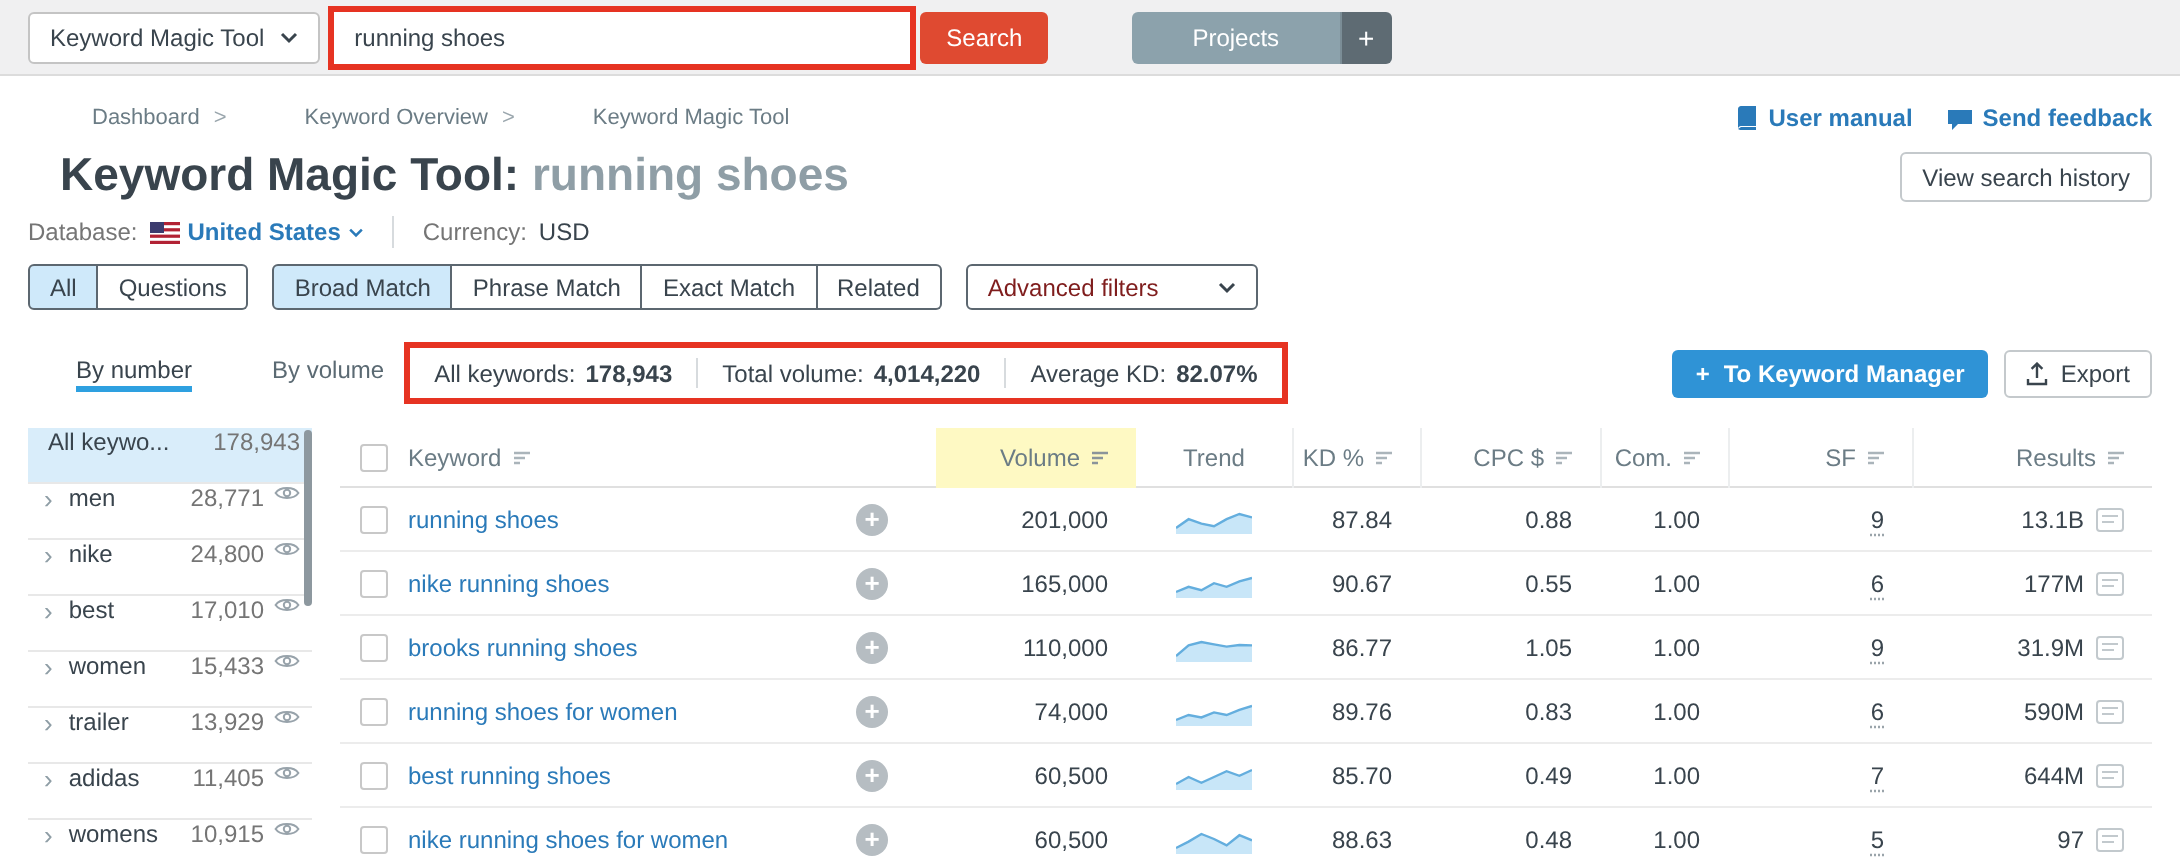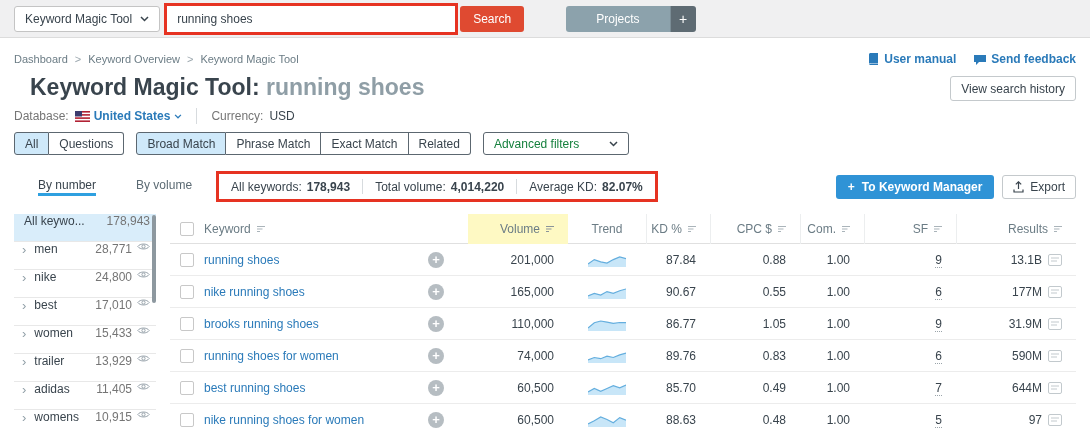--- a/index.html
+++ b/index.html
@@ -13,50 +13,50 @@
   .search-input { width:288px; height:26px; border:none; outline:none; padding:0 10px; font-size:12px; color:#39444d; font-family:inherit; }
   .search-btn { height:26px; margin-left:2px; background:#df4a31; color:#fff; border:none; border-radius:3px; font-size:12px; padding:0 13px; cursor:pointer; font-family:inherit; }
   .proj-group { display:flex; margin-left:42px; border-radius:3px; overflow:hidden; }
   .proj-btn { height:26px; background:#8ca2ac; color:#fff; border:none; font-size:12px; padding:0 30px; cursor:pointer; font-family:inherit; }
   .proj-plus { height:26px; width:26px; background:#5e6b73; color:#fff; border:none; border-left:1px solid #7b8d96; font-size:14px; cursor:pointer; font-family:inherit; }
 
   
   .content { padding:0 14px; }
   .bc-row { display:flex; align-items:center; margin-top:14px; }
   .breadcrumb { display:flex; align-items:center; gap:7px; font-size:11px; color:#6b7c85; }
-  .bc-link { cursor:pointer; }
+  .bc-link { cursor:pointer;margin-left:32px; }
   .bc-sep { color:#9aa6ad; }
   .hdr-links { margin-left:auto; display:flex; gap:18px; font-size:12px; color:#2a7ab9; }
   .hdr-link { display:flex; align-items:center; gap:5px; cursor:pointer; font-weight:bold; }
   .title-row { display:flex; align-items:flex-start; margin-top:8px;margin-left:16px; }
   .page-title { font-size:23px; font-weight:bold; color:#39444d; }
   .page-title .q { color:#8f9ea6; }
   .vsh-btn { margin-left:auto; margin-top:2px; height:25px; background:#fff; border:1px solid #c4c9cc; border-radius:3px; font-size:12px; color:#39444d; padding:0 10px; cursor:pointer; font-family:inherit; }
   .meta-row { display:flex; align-items:center; margin-top:7px; font-size:12px; color:#757575; gap:6px; }
   .db-sel { display:flex; align-items:center; gap:4px; color:#2a7ab9; cursor:pointer; font-weight:bold; }
   .meta-div { width:1px; height:16px; background:#d7dbde; margin:0 8px; }
   .meta-val { color:#39444d; }
 
   
   .filter-row { display:flex; align-items:center; gap:12px; margin-top:8px; }
   .fgroup { display:flex; }
   .ftab { height:23px; background:#fff; border:1px solid #5c6770; border-left-width:0; font-size:12px; color:#39444d; padding:0 10px; cursor:pointer; font-family:inherit; }
   .ftab:first-child { border-left-width:1px; border-radius:3px 0 0 3px; }
   .ftab:last-child { border-radius:0 3px 3px 0; }
   .ftab:only-child { border-radius:3px; }
   .ftab.sel { background:#cfe9fa; }
-  .adv-filters { height:23px; display:flex; align-items:center; gap:30px; border:1px solid #5c6770; border-radius:3px; background:#fff; font-size:12px; color:#15803d; padding:0 10px; cursor:pointer; }
+  .adv-filters { height:23px; display:flex; align-items:center; gap:30px; border:1px solid #5c6770; border-radius:3px; background:#fff; font-size:12px; color:#7f1d1d; padding:0 10px; cursor:pointer; }
   .adv-filters .chev-svg { stroke:#39444d; }
 
   
   .stats-row { display:flex; align-items:center; margin-top:16px; }
   .sort-tabs { display:flex; gap:16px; font-size:12px; }
   .sort-tab { color:#5b6a73; padding-bottom:1px; cursor:pointer;margin-left:24px; }
   .sort-tab.active { color:#39444d; border-bottom:3px solid #2ea0e0; }
-  .stats-box { margin-left:24px; border:3px solid #e63322; background:#fff; display:flex; align-items:center; padding:5px 12px; font-size:12px; color:#39444d; }
+  .stats-box { margin-left:10px; border:3px solid #e63322; background:#fff; display:flex; align-items:center; padding:5px 12px; font-size:12px; color:#39444d; }
   .stat-item { display:flex; gap:5px; }
   .stat-item b { font-weight:bold; }
   .stat-div { width:1px; height:15px; background:#d7dbde; margin:0 12px; }
   .stats-actions { margin-left:auto; display:flex; gap:8px; }
   .tkm-btn { height:24px; background:#2f93d6; color:#fff; border:none; border-radius:3px; font-size:12px; font-weight:bold; padding:0 12px; display:flex; align-items:center; gap:7px; cursor:pointer; font-family:inherit; }
   .export-btn { height:24px; background:#fff; border:1px solid #c4c9cc; border-radius:3px; font-size:12px; color:#39444d; padding:0 10px; display:flex; align-items:center; gap:6px; cursor:pointer; font-family:inherit; }
 
   
   .main { display:flex; margin-top:12px; gap:14px; padding:0 14px; }
   .sidebar { position:relative; width:142px; flex:none; }

